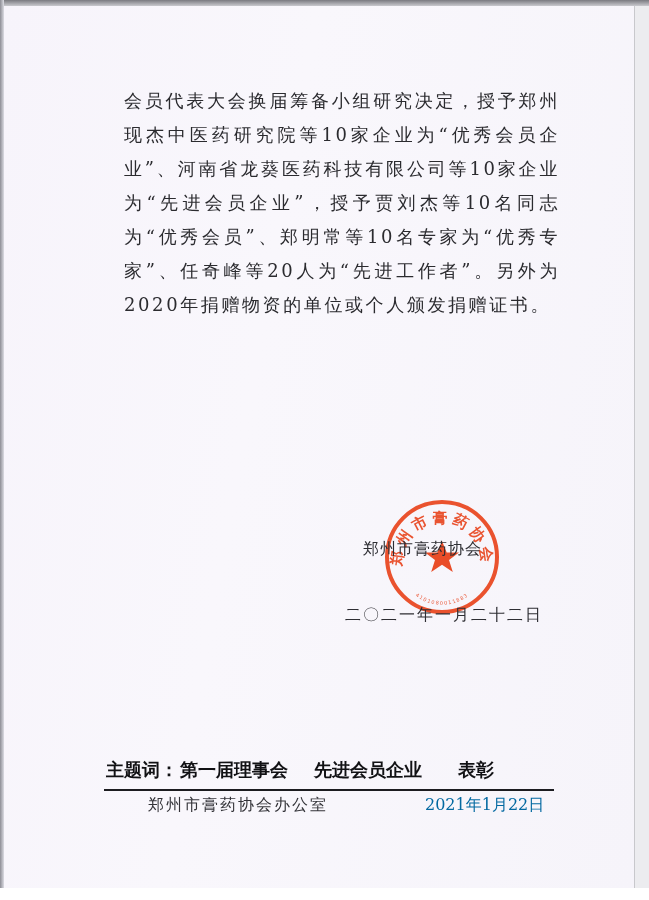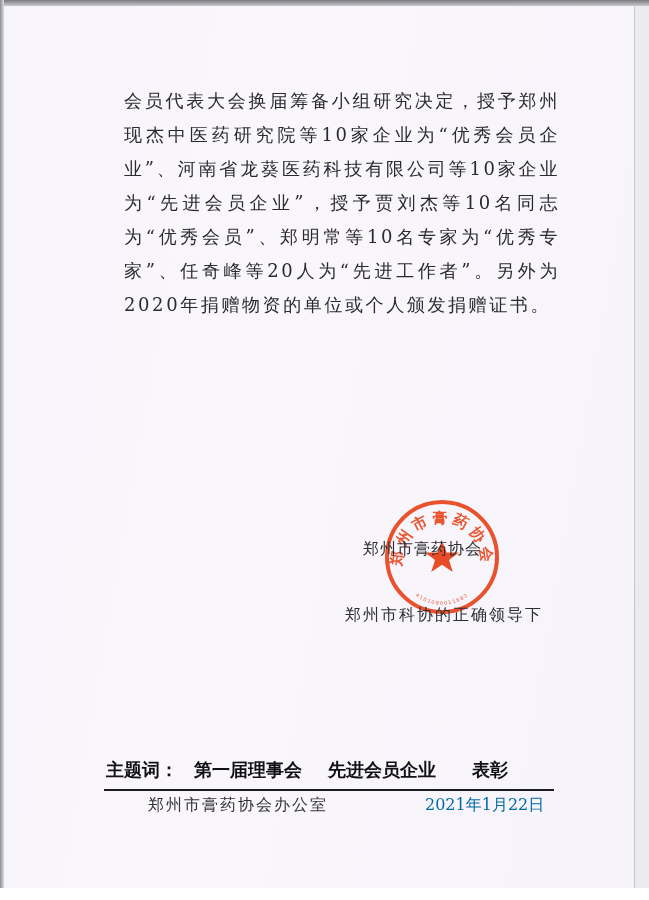--- a/index.html
+++ b/index.html
@@ -48,21 +48,21 @@
     .stamp {
       position: absolute; left: 382px; top: 497px; width: 120px; height: 120px;
     }
     .subject-line {
       position: absolute; left: 106px; top: 758px;
       font-family: "DejaVu Sans", "Liberation Sans", sans-serif;
       font-size: 18px; font-weight: bold; color: #111114;
       white-space: nowrap;
     }
     .subject-line span { display: inline-block; text-align: center; }
-    .subject-line .kw1 { margin-left: 16px; }
+    .subject-line .kw1 { margin-left: 2px; }
     .subject-line .kw2 { margin-left: 26px; }
     .subject-line .kw3 { margin-left: 36px; }
     .rule {
       position: absolute; left: 104px; top: 789px; width: 450px; height: 2px;
       background: #1c1c20;
     }
     .footer-office {
       position: absolute; left: 148px; top: 795px;
       font-size: 16px; color: #333338; letter-spacing: 2px;
     }
@@ -94,20 +94,20 @@
   <text font-family="DejaVu Sans, sans-serif" font-size="15" font-weight="bold" fill="#e8431c" opacity="0.9" letter-spacing="4">
     <textPath href="#arc-top" startOffset="50%" text-anchor="middle">郑州市膏药协会</textPath>
   </text>
   <polygon points="60,44 64.7,55.5 77,55.5 67,63 70.8,75 60,67.8 49.2,75 53,63 43,55.5 55.3,55.5" fill="#e8431c" opacity="0.95"></polygon>
   <text font-family="DejaVu Sans, sans-serif" font-size="5" fill="#e8431c" opacity="0.85" letter-spacing="1.2">
     <textPath href="#arc-bottom" startOffset="50%" text-anchor="middle">4101080011883</textPath>
   </text>
 </svg>
 
 <div class="signature">郑州市膏药协会</div>
-<div class="sign-date">郑州市科协的正确领导下</div>
+<div class="sign-date">二〇二一年一月二十二日</div>
 
 <div class="subject-line">
   <span>主题词：</span><span class="kw1">第一届理事会</span><span class="kw2">先进会员企业</span><span class="kw3">表彰</span>
 </div>
 <div class="rule"></div>
 <div class="footer-office">郑州市膏药协会办公室</div>
 <div class="footer-date">2021年1月22日</div>
 
 </body></html>

